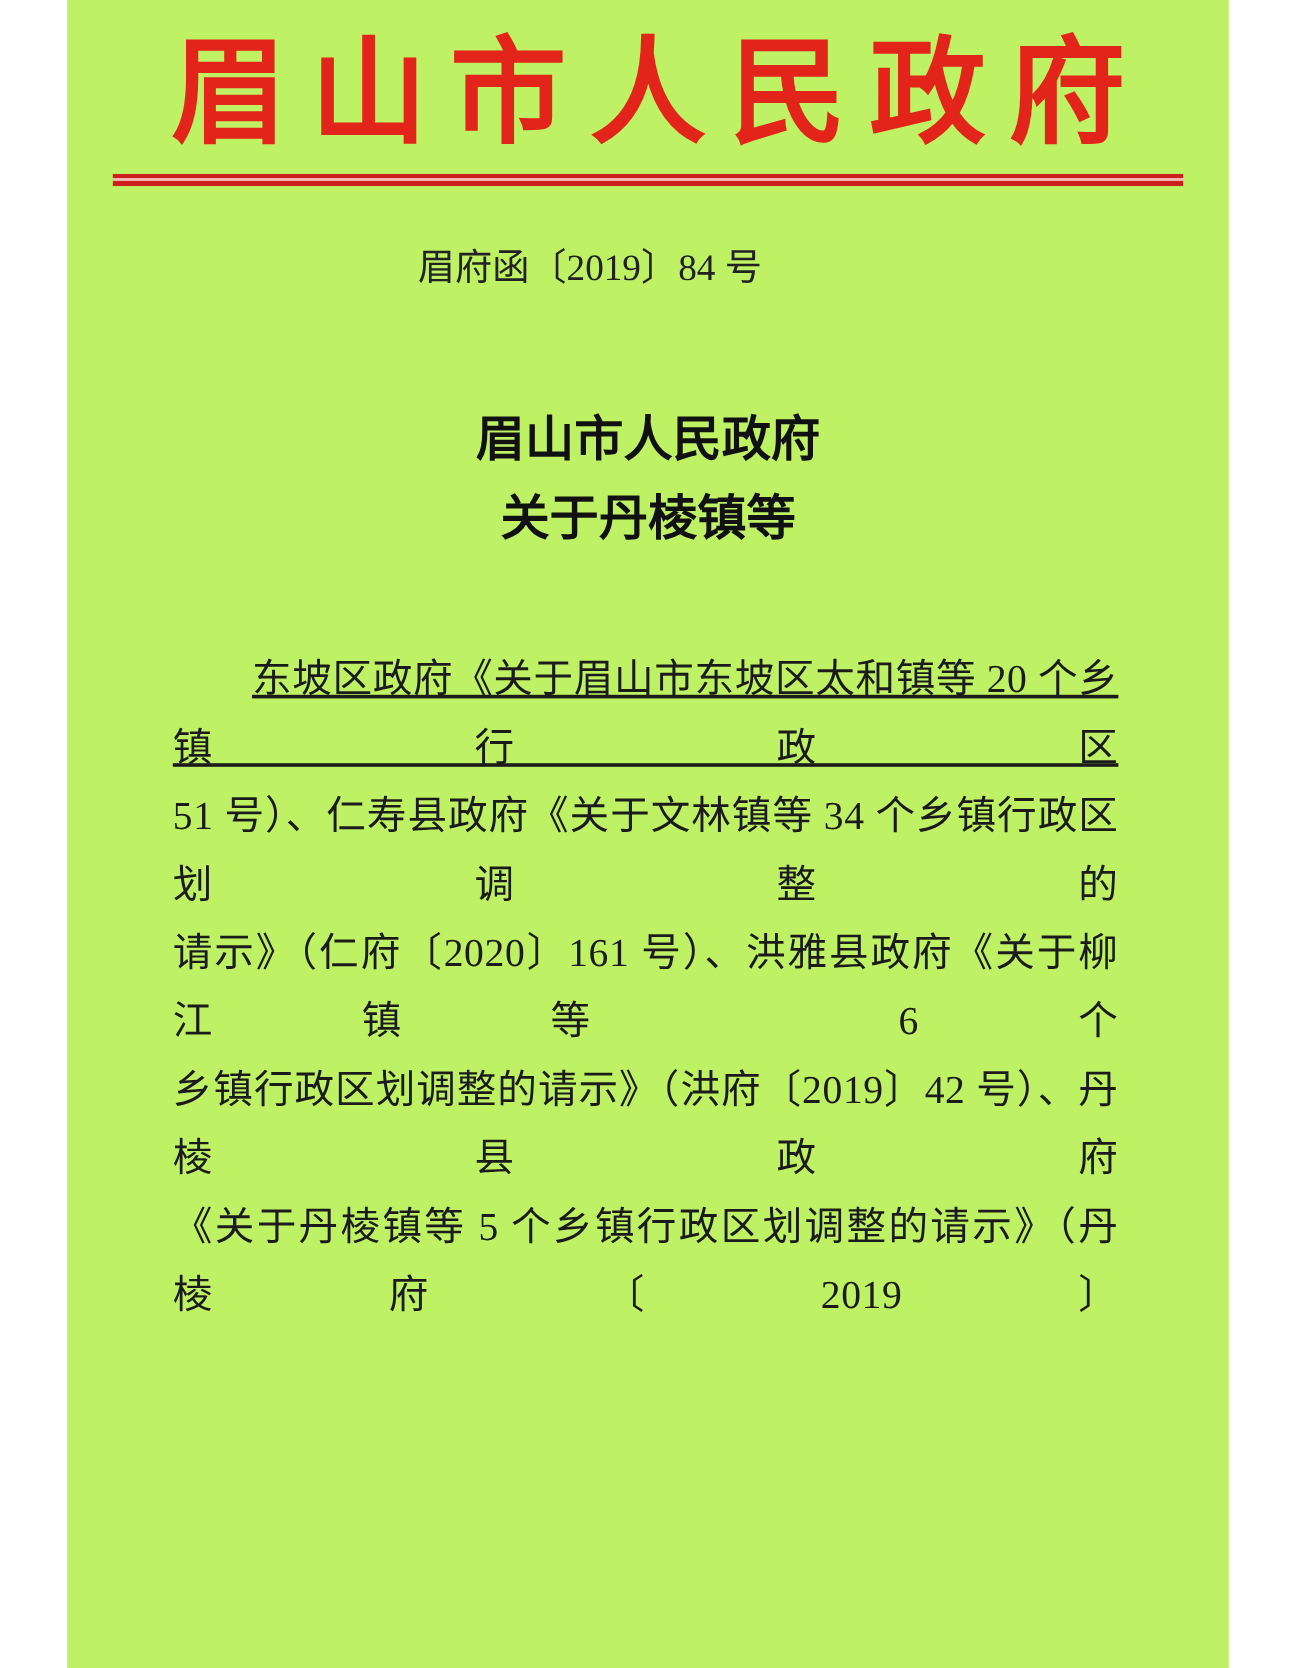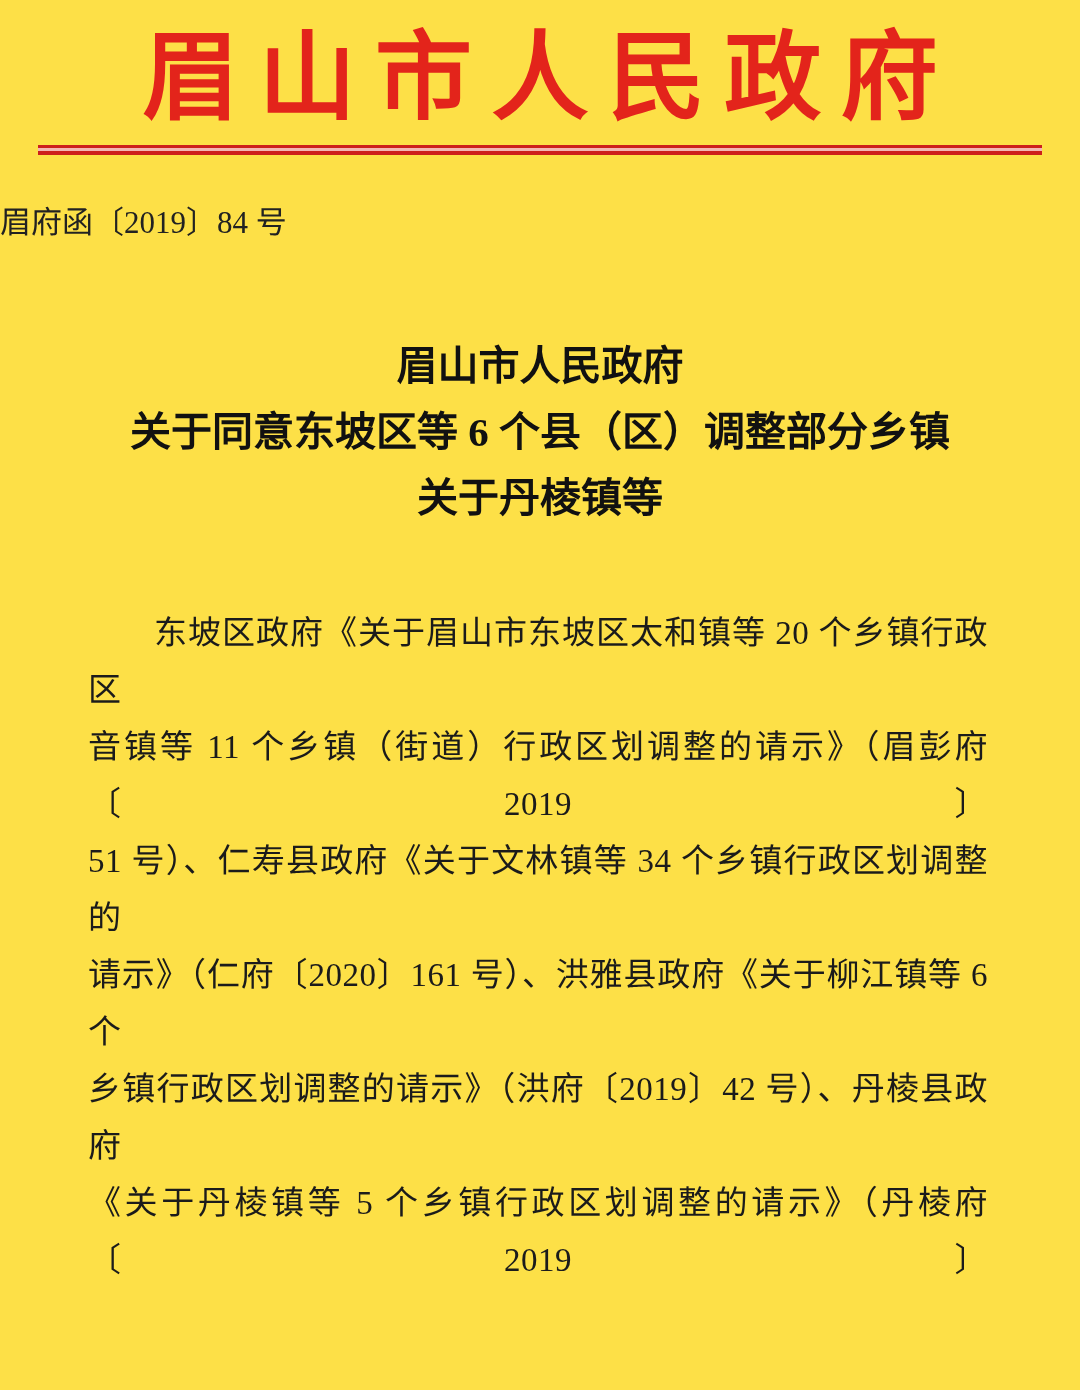--- a/index.html
+++ b/index.html
@@ -2,24 +2,24 @@
 <html lang="zh-CN" style="--red-text: #e3241b; --red-rule: #cd201b;"><head>
 <meta charset="utf-8">
 <style>
   html, body {
     margin: 0;
     padding: 0;
     background: #ffffff;
   }
   .page {
     position: relative;
-    width: 1080px;
+    width: 968px;
     height: 1390px;
     margin: 0 auto;
-    background: #fde047;
+    background: #bef264;
     overflow: hidden;
     font-family: "Liberation Serif", "DejaVu Serif", serif;
     color: #1e1e1e;
   }
   
   .masthead {
     padding-top: 26px;
     text-align: center;
     font-size: 97px;
     line-height: 1.1;
@@ -35,21 +35,21 @@
     background: linear-gradient(
       to bottom,
       var(--red-rule, #cd201b) 0 3.5px,
       #f3b7b2 3.5px 6px,
       var(--red-rule, #cd201b) 6px 10px
     );
   }
   .doc-number {
     margin-top: 50px;
     padding-right: 97px;
-    text-align: left;
+    text-align: center;
     font-size: 31px;
     line-height: 36px;
     color: #222;
   }
   
   .title-block {
     margin-top: 92px;
     text-align: center;
     font-size: 41px;
     line-height: 66px;
@@ -66,43 +66,42 @@
   .salutation {
     text-align: left;
   }
   .bline {
     text-align: justify;
     text-align-last: justify;
     letter-spacing: 0.5px;
   }
   .bline.indent {
     text-indent: 66px;
+    text-decoration: underline;
   }
 </style>
 </head>
 <body>
 
 <div class="page">
 
   <div class="masthead">眉山市人民政府</div>
 
   <div class="red-rule"></div>
 
   <div class="doc-number">眉府函〔2019〕84 号</div>
 
   <div class="title-block">
     <div>眉山市人民政府</div>
-    <div>关于同意东坡区等 6 个县（区）调整部分乡镇</div>
     <div>关于丹棱镇等</div>
   </div>
 
   <div class="body-block">
 
     <div class="bline indent">东坡区政府《关于眉山市东坡区太和镇等 20 个乡镇行政区</div>
-    <div class="bline">音镇等 11 个乡镇（街道）行政区划调整的请示》（眉彭府〔2019〕</div>
     <div class="bline">51 号）、仁寿县政府《关于文林镇等 34 个乡镇行政区划调整的</div>
     <div class="bline">请示》（仁府〔2020〕161 号）、洪雅县政府《关于柳江镇等 6 个</div>
     <div class="bline">乡镇行政区划调整的请示》（洪府〔2019〕42 号）、丹棱县政府</div>
     <div class="bline">《关于丹棱镇等 5 个乡镇行政区划调整的请示》（丹棱府〔2019〕</div>
 
   </div>
 
 </div>
 
 </body></html>

